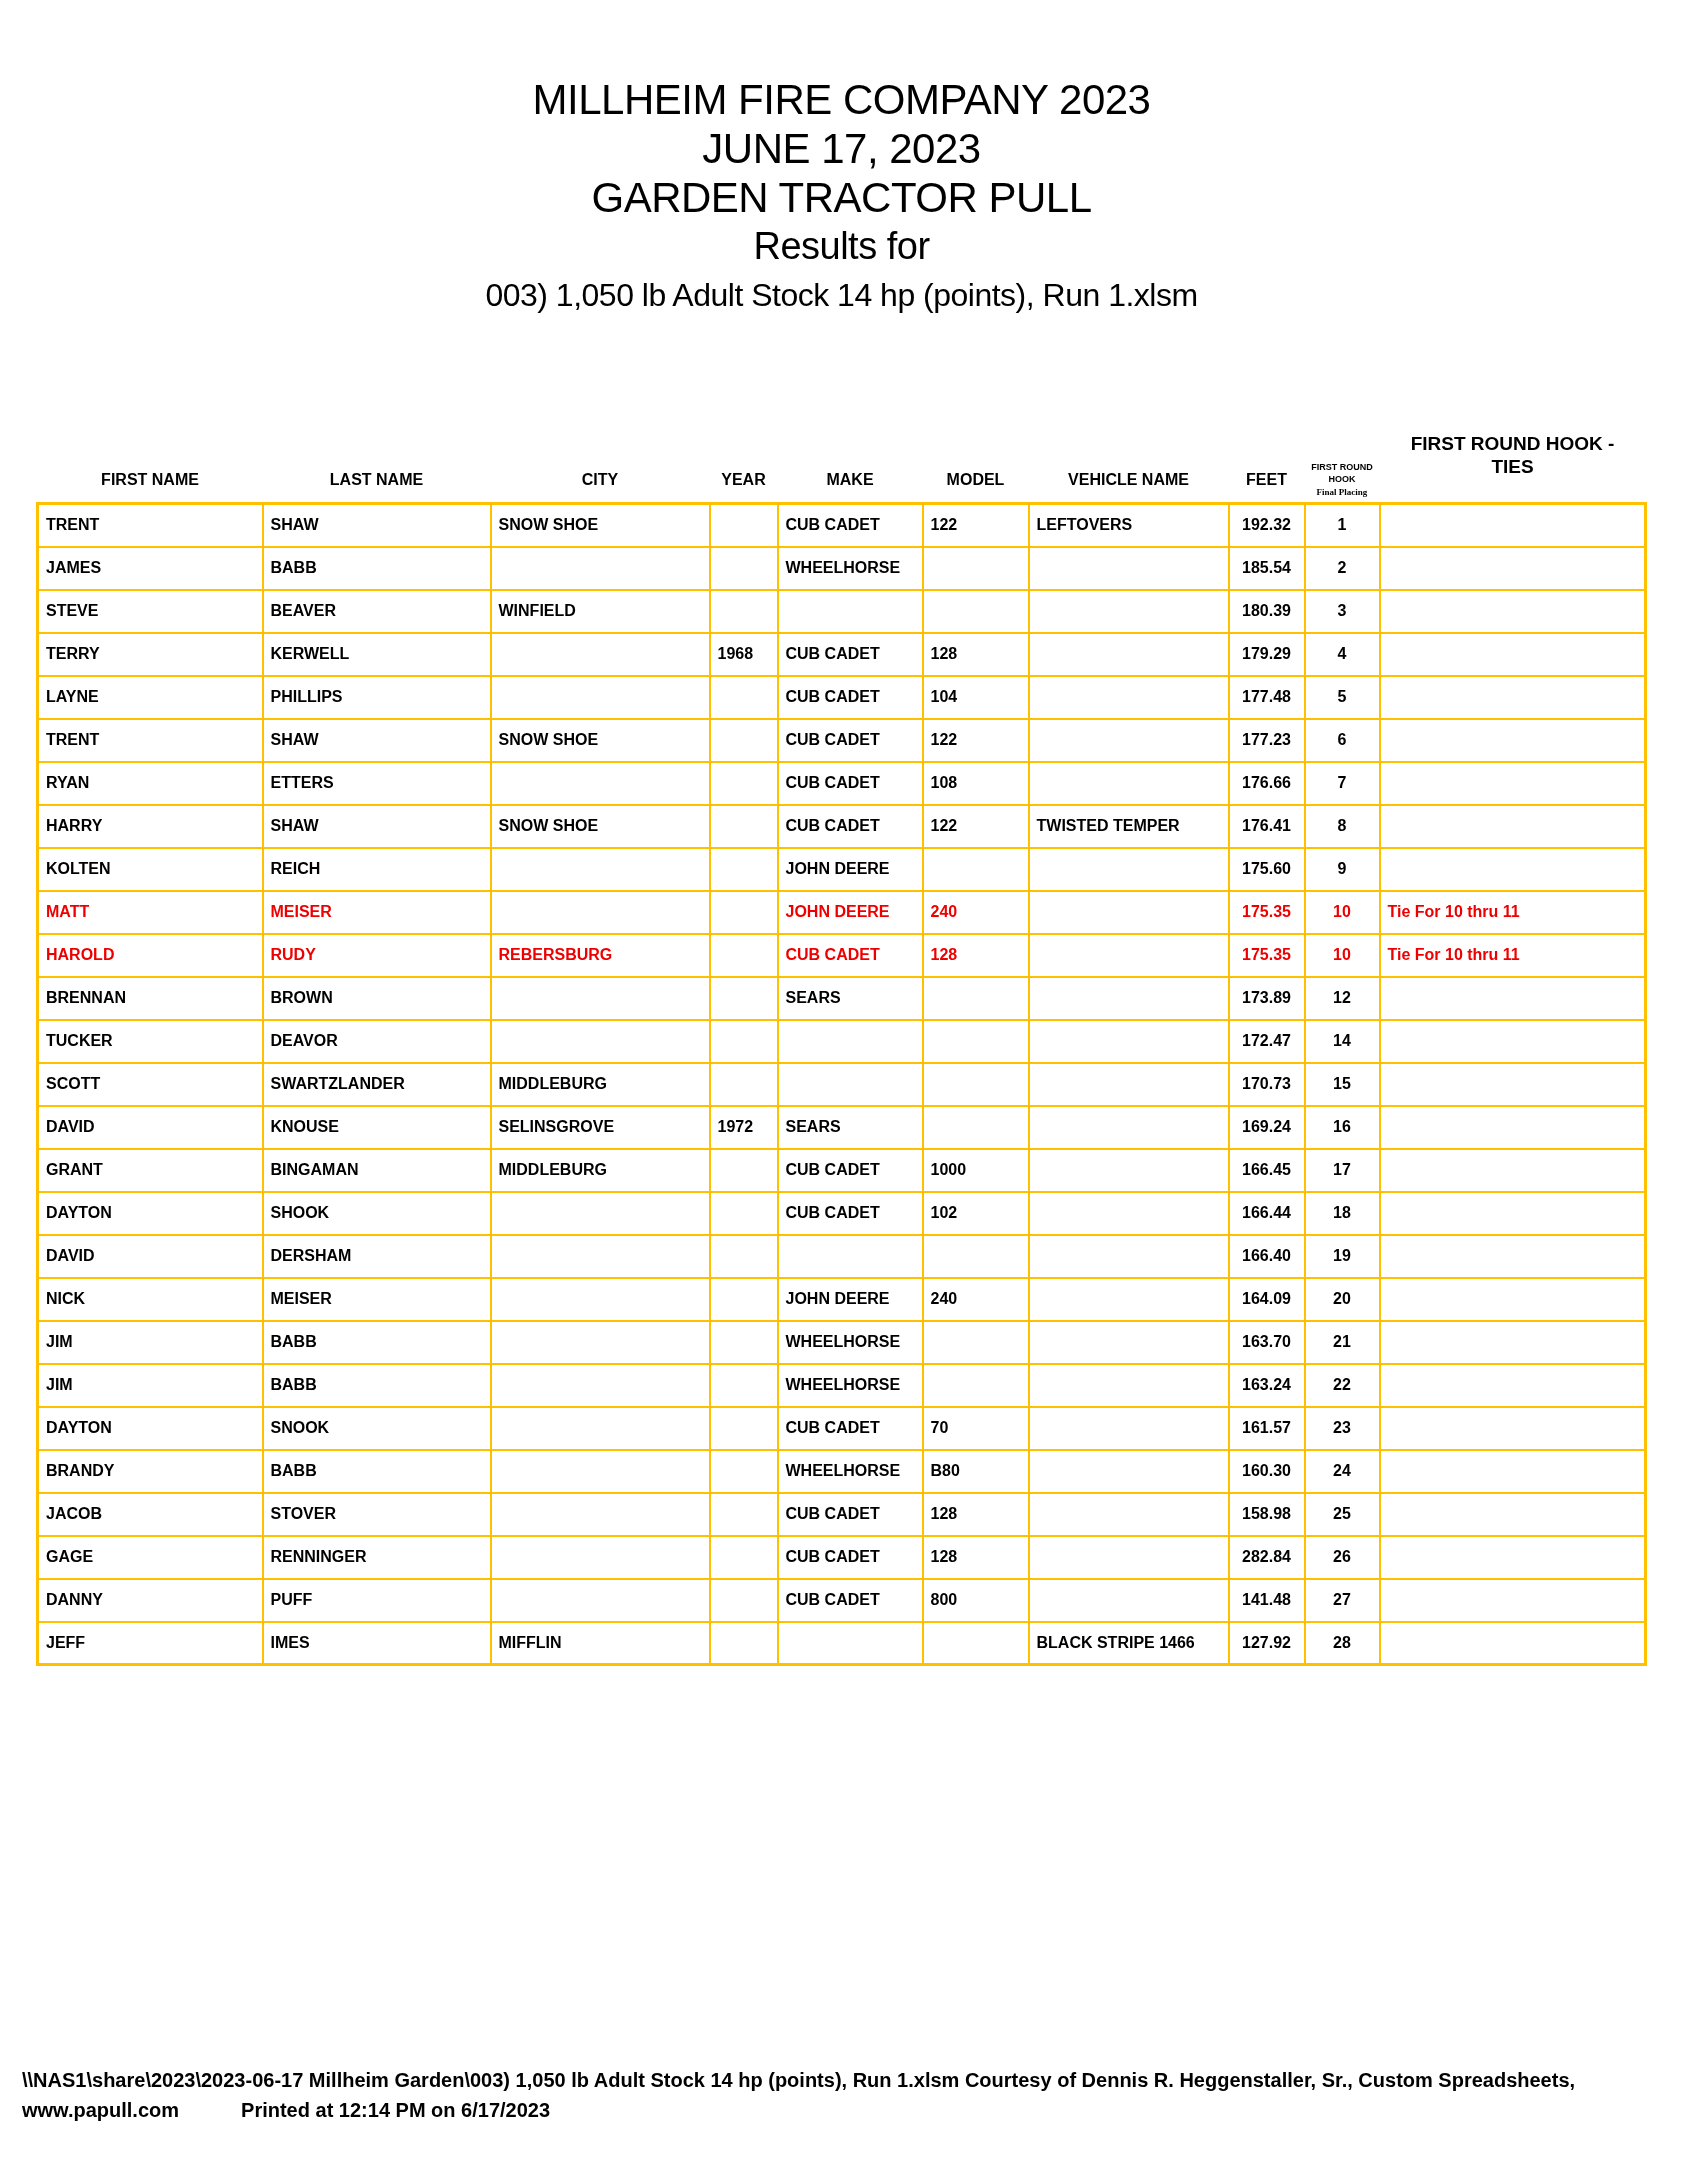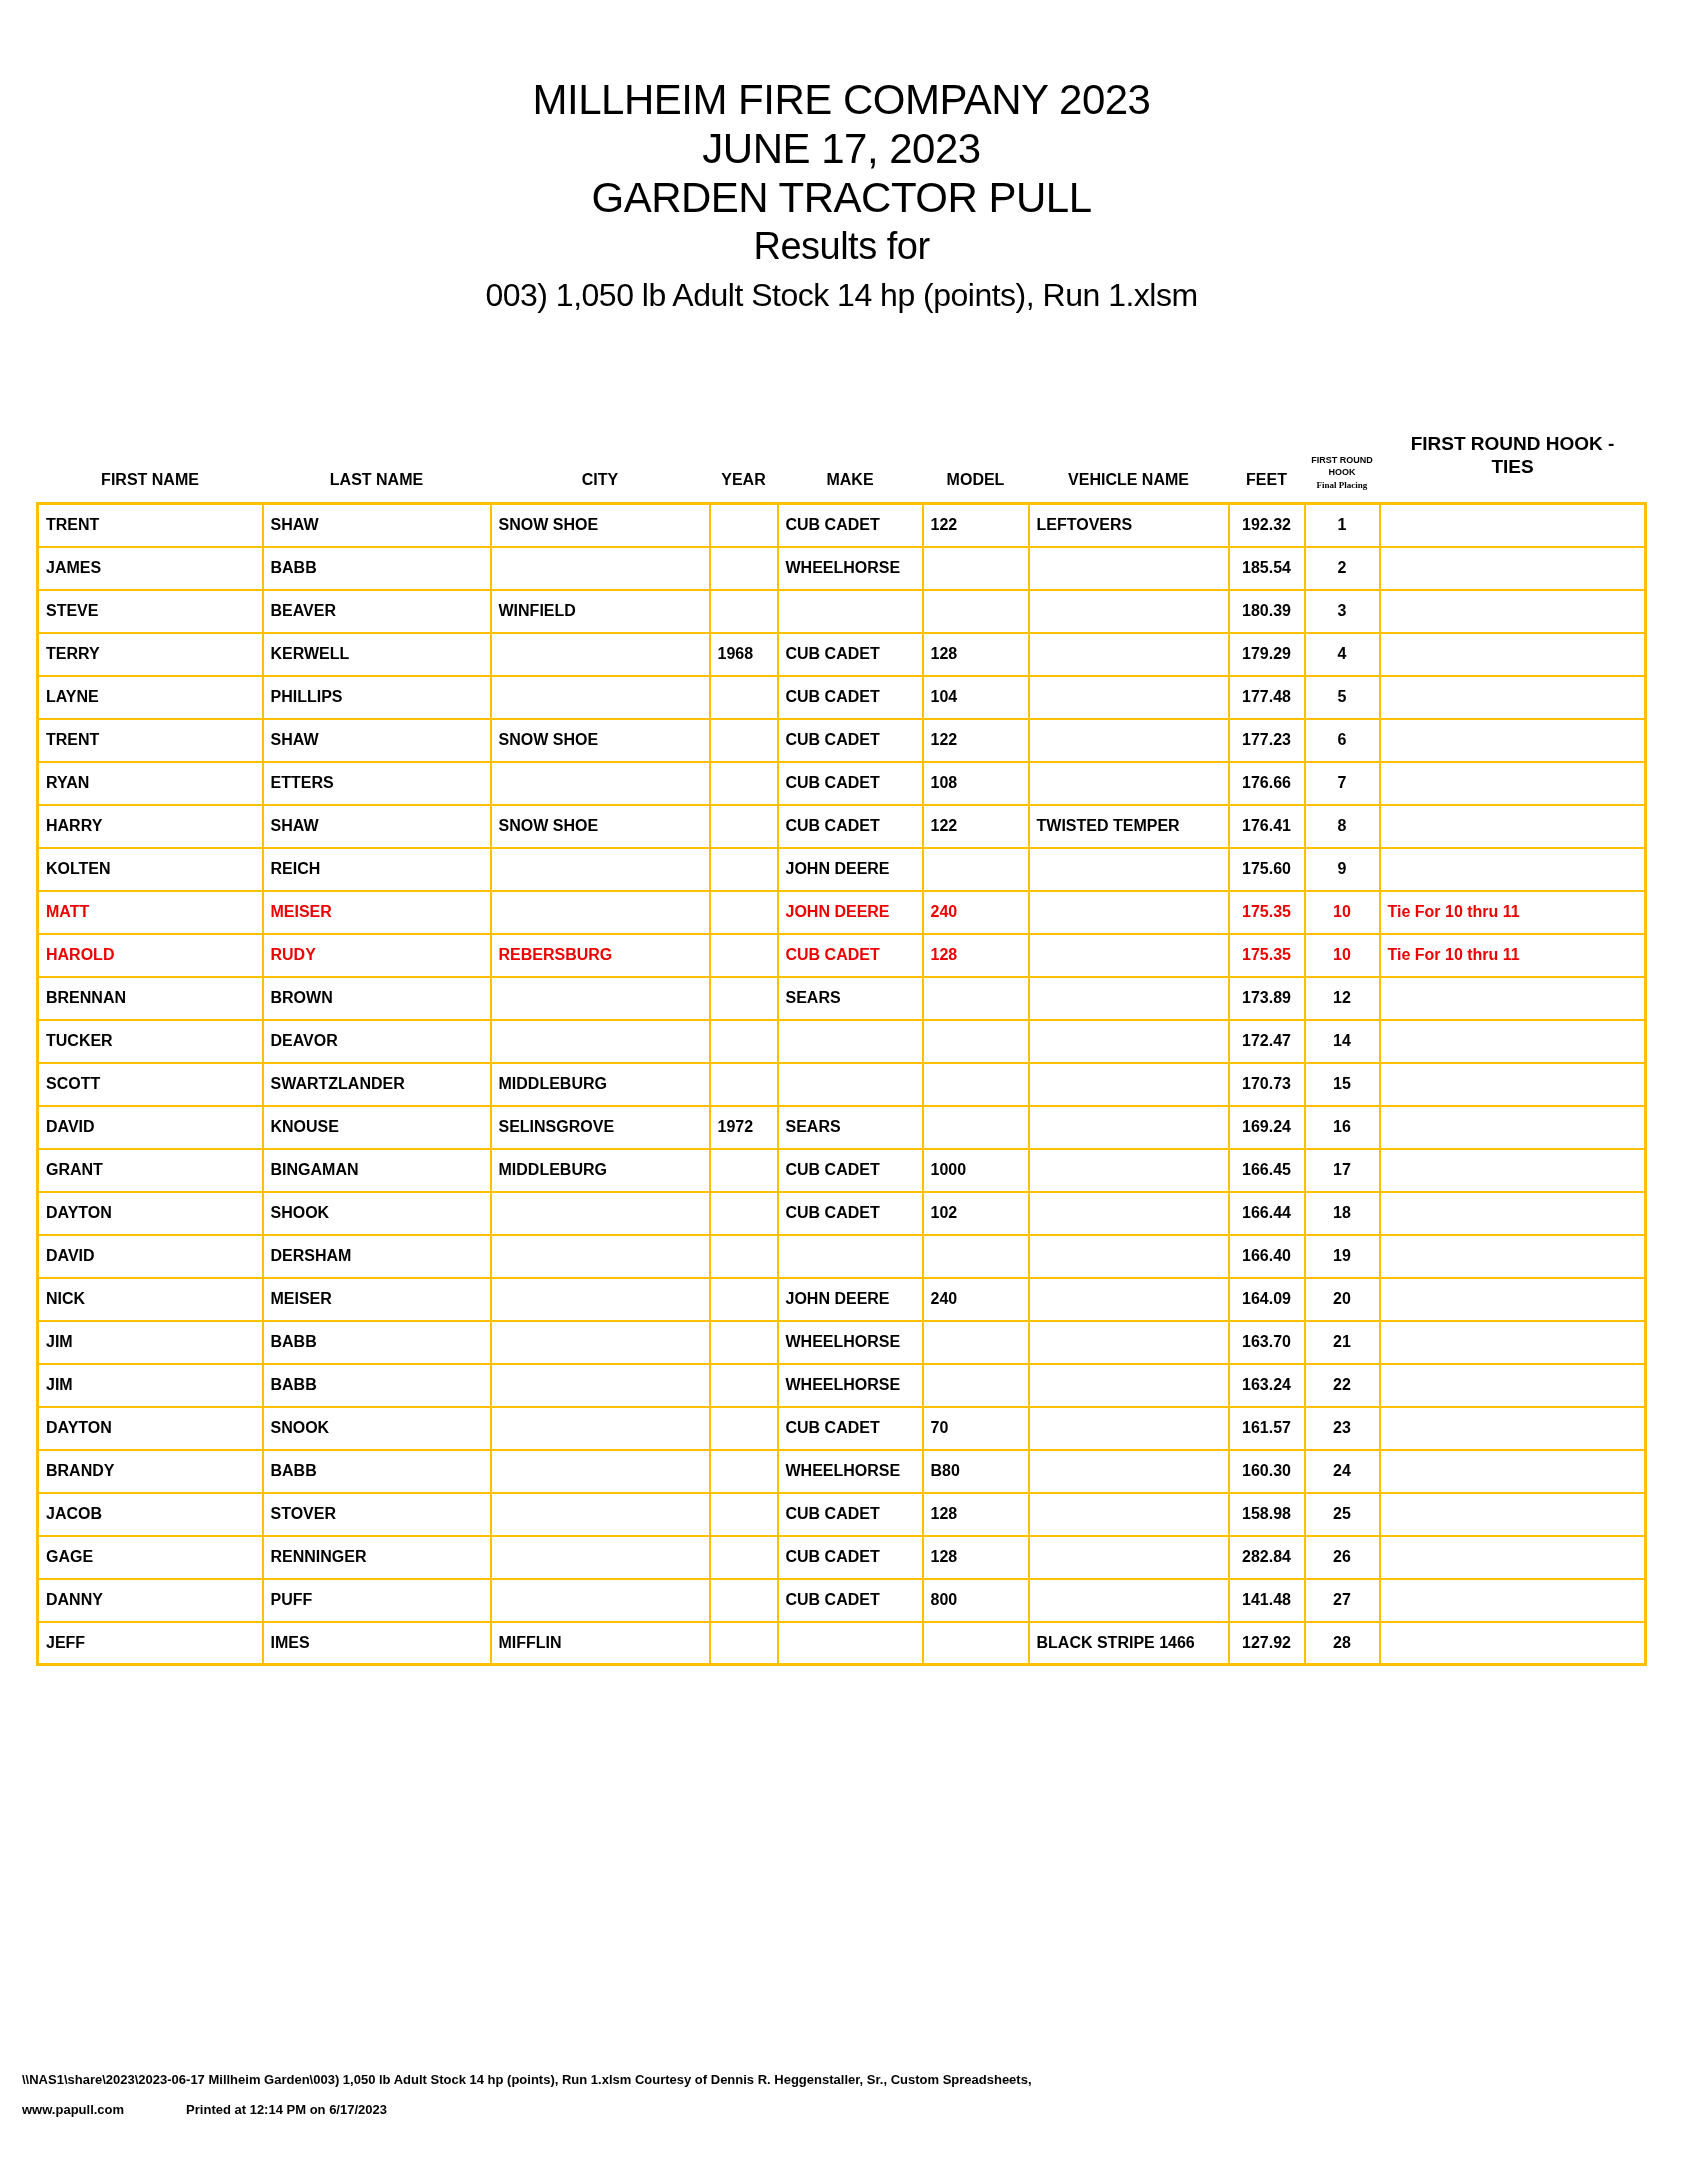--- a/index.html
+++ b/index.html
@@ -30,40 +30,40 @@
     position:absolute;left:36px;top:432px;
     border-collapse:collapse;table-layout:fixed;
     width:1608px;
   }
   thead th{
     border:none;vertical-align:bottom;
     font-size:16px;font-weight:bold;text-align:center;
     padding:0 0 13px 0;white-space:nowrap;
   }
   thead th.hook-th{
-    font-size:9px;line-height:12px;white-space:normal;padding-bottom:11px;
+    font-size:9px;line-height:12px;white-space:normal;padding-bottom:4px;
   }
   thead th.hook-th .sub{font-size:9px;font-weight:bold;display:block;margin-top:1px;font-family:Liberation Serif, serif;}
   thead th.ties-th{font-size:19px;line-height:23px;white-space:normal;padding-bottom:24px;}
   thead th.ties-th span{display:block;width:218px;margin:0 auto;}
   tbody{border:3px solid var(--grid);}
   tbody td{
     border:2px solid var(--grid);
     height:43px;box-sizing:border-box;
     font-size:16px;font-weight:bold;
     padding:0 2px 0 7px;
     white-space:nowrap;overflow:hidden;
     text-align:left;vertical-align:middle;
   }
   tbody td.col-feet,tbody td.col-placing{text-align:center;padding:0;}
   tbody tr.red td{color:var(--red);}
   
   .footer{
     position:absolute;left:22px;top:2065px;width:1643px;
-    font-weight:bold;font-size:13px;line-height:30px;
+    font-weight:bold;font-size:20px;line-height:30px;
     white-space:nowrap;
   }
   .footer .printed{display:inline-block;margin-left:62px;text-align:center;}
 </style>
 </head>
 <body>
 
 <div class="page">
 
   <div class="titles">

